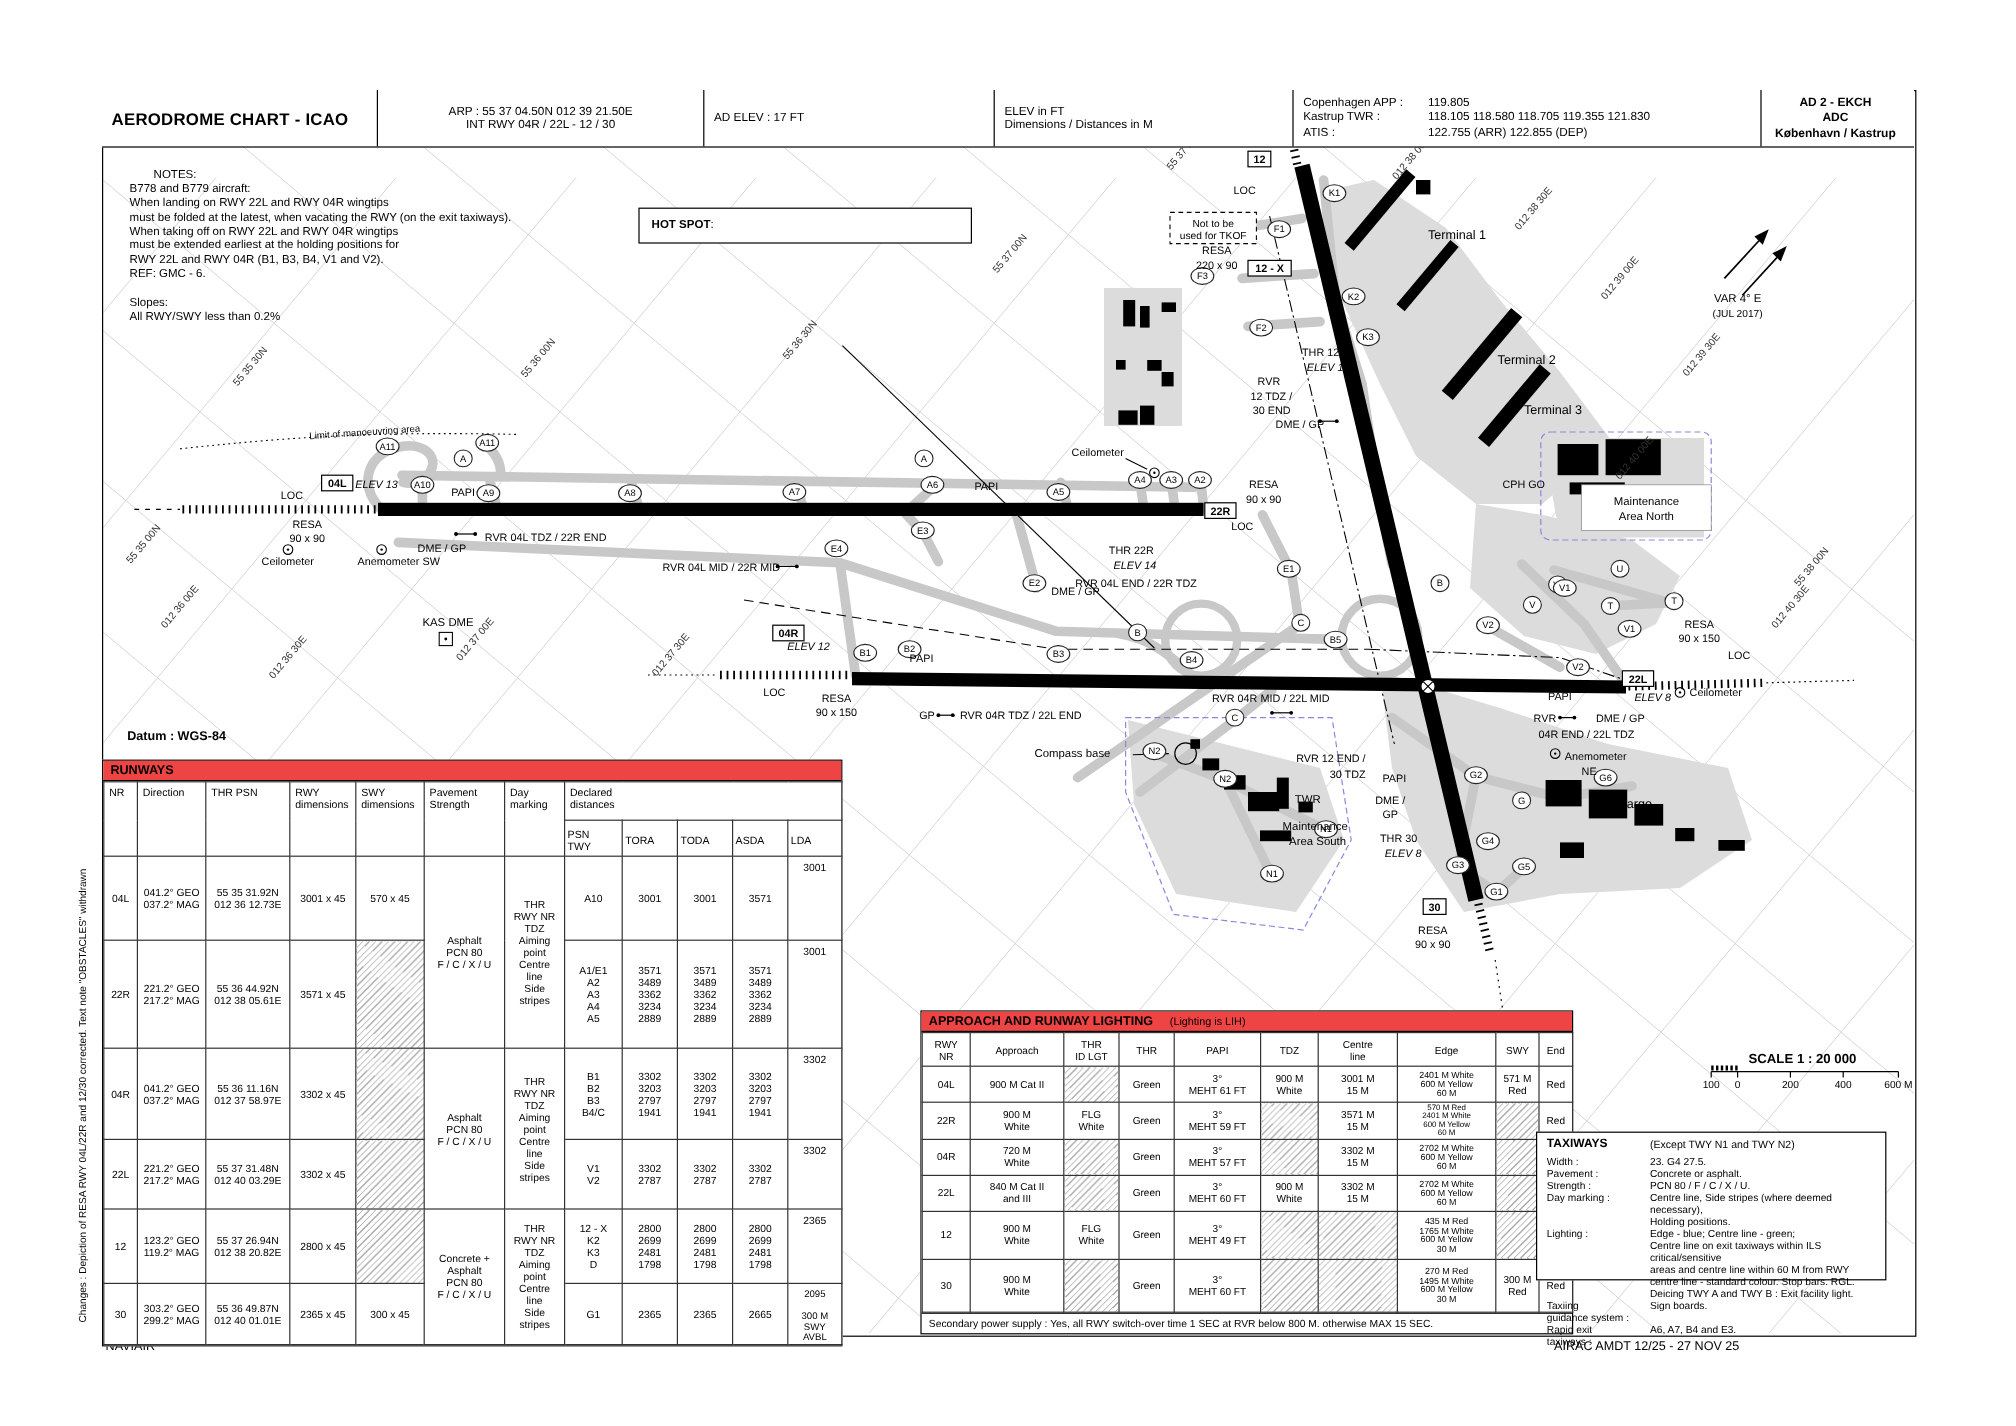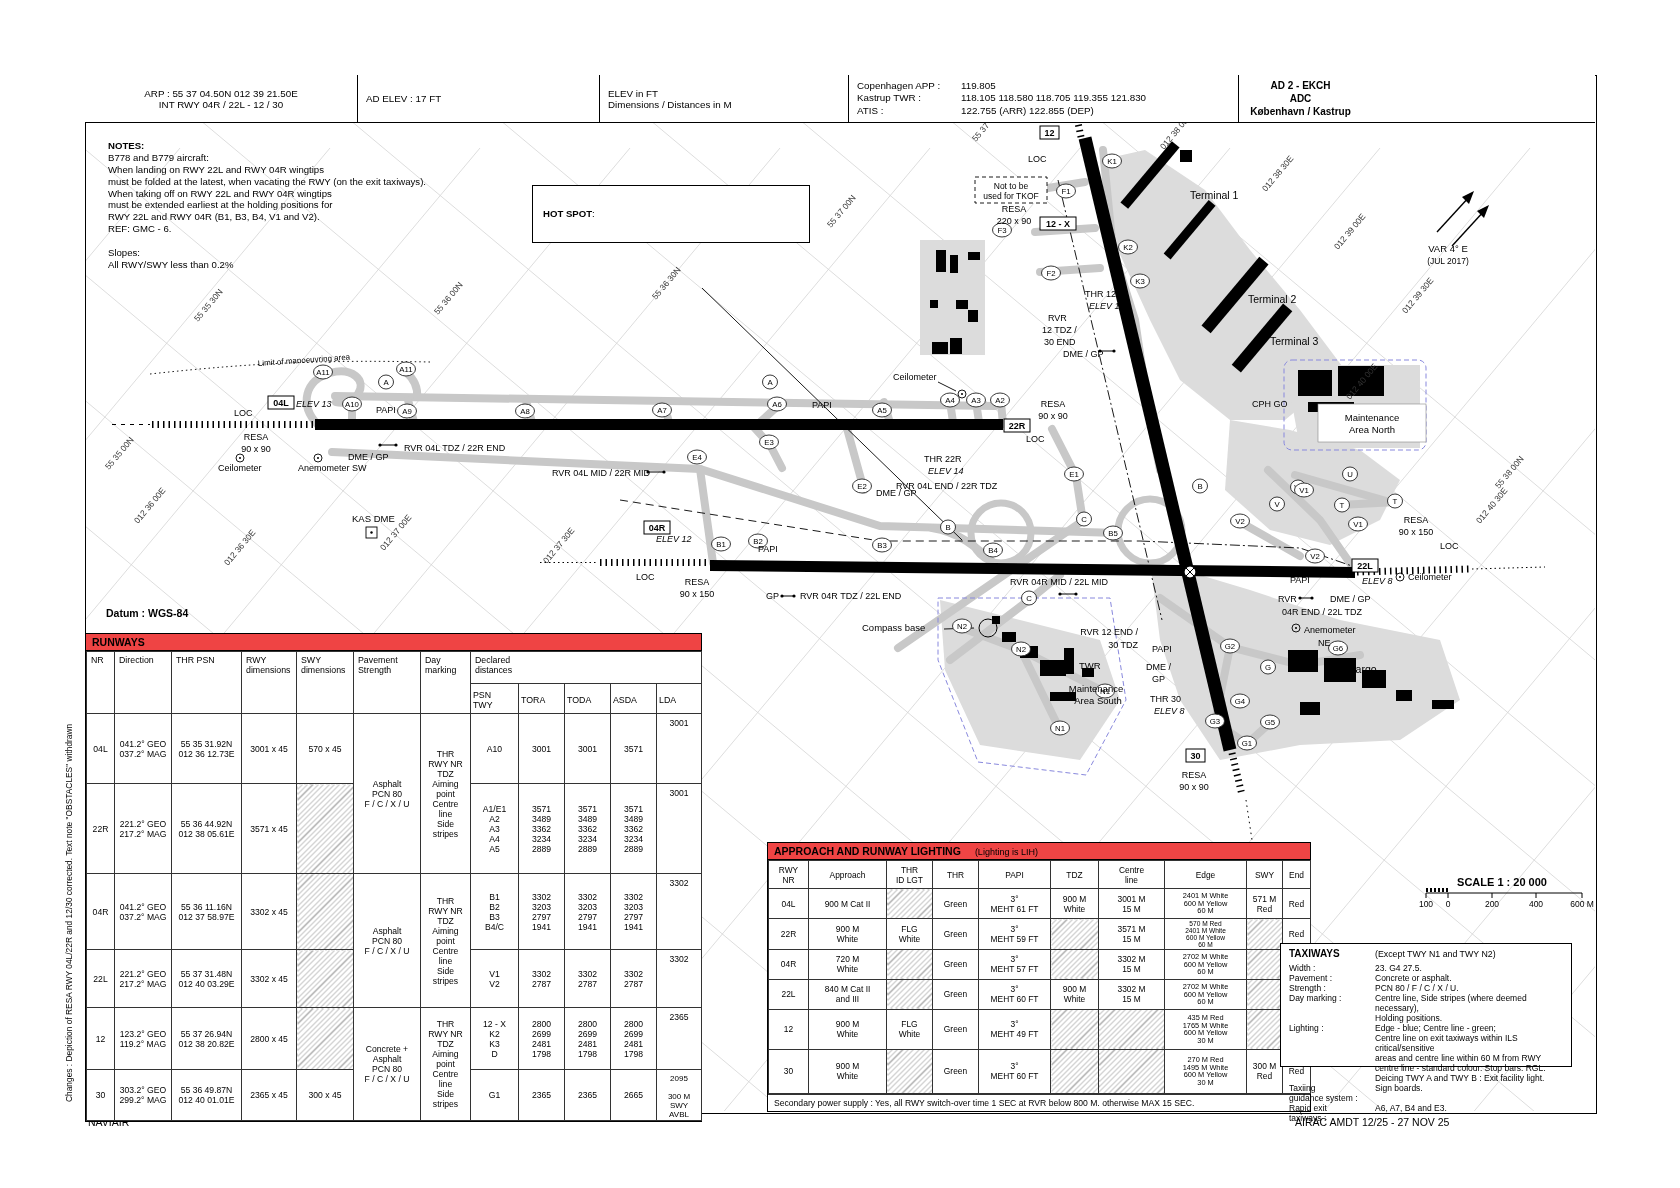--- a/index.html
+++ b/index.html
@@ -14,23 +14,23 @@
   .h-title{width:229px;font-weight:bold;font-size:14px;letter-spacing:.2px;}
   .h-arp{width:272px;font-size:9.8px;text-align:center;}
   .h-elev{width:242px;font-size:9.8px;}
   .h-units{width:249px;font-size:9.8px;}
   .h-freq{width:390px;font-size:9.8px;}
   .freqrow{display:flex;line-height:1.25;}
   .freqrow .fn{width:104px;}
   .h-doc{width:124px;text-align:center;font-size:10px;font-weight:bold;line-height:1.3;}
   
   .notes{position:absolute;left:108px;top:140px;width:420px;font-size:9.6px;line-height:1.24;background:transparent;}
-  .notes .nh{font-weight:bold;}
+  .notes .nh{font-weight:normal;margin-left:20px;}
   .pre{white-space:pre-line;}
-  .hotspot{position:absolute;left:532px;top:185px;width:256px;border:1px solid #000;background:#fff;padding:22px 10px;font-size:9.6px;line-height:1.3;z-index:5;}
+  .hotspot{position:absolute;left:532px;top:173px;width:256px;border:1px solid #000;background:#fff;padding:8px 10px;font-size:9.6px;line-height:1.3;z-index:5;}
   .hotspot b{font-weight:bold;}
   
   table{border-collapse:collapse;table-layout:fixed;background:#fff;}
   .tbl-wrap{position:absolute;background:#fff;border:1.2px solid #000;z-index:4;}
   .tbl-title{font-weight:bold;font-size:10.5px;padding:2px 6px;border-bottom:1px solid #000;background:#ef4444;}
   .tbl-title .sub{font-weight:normal;font-size:9px;margin-left:14px;}
   td,th{border:1px solid #333;font-weight:normal;text-align:center;vertical-align:middle;padding:1px 2px;overflow:hidden;}
   .rwt{width:615px;font-size:8.6px;}
   .rwt th{font-size:8.8px;text-align:left;padding-left:4px;vertical-align:top;padding-top:3px;}
   .rwt .ddh{text-align:left;vertical-align:middle;padding-left:2px;}
@@ -602,20 +602,21 @@
         <text x="1536" y="907" font-size="8.5" fill="#000" text-anchor="middle">400</text>
         <text x="1582" y="907" font-size="8.5" fill="#000" text-anchor="middle">600 M</text>
         <text x="1448" y="252" font-size="9.5" fill="#000" text-anchor="middle">VAR 4° E</text>
         <text x="1448" y="264" font-size="8.5" fill="#000" text-anchor="middle">(JUL 2017)</text>
       </g>
   </svg>
 
   <div class="frame"></div>
 
   <div class="hdr">
+    <div class="cell h-title">AERODROME CHART - ICAO</div>
     <div class="cell h-arp">
       <div>ARP : 55 37 04.50N  012 39 21.50E</div>
       <div>INT RWY 04R / 22L - 12 / 30</div>
     </div>
     <div class="cell h-elev">AD ELEV : 17 FT</div>
     <div class="cell h-units">
       <div>ELEV in FT</div>
       <div>Dimensions / Distances in M</div>
     </div>
     <div class="cell h-freq">

